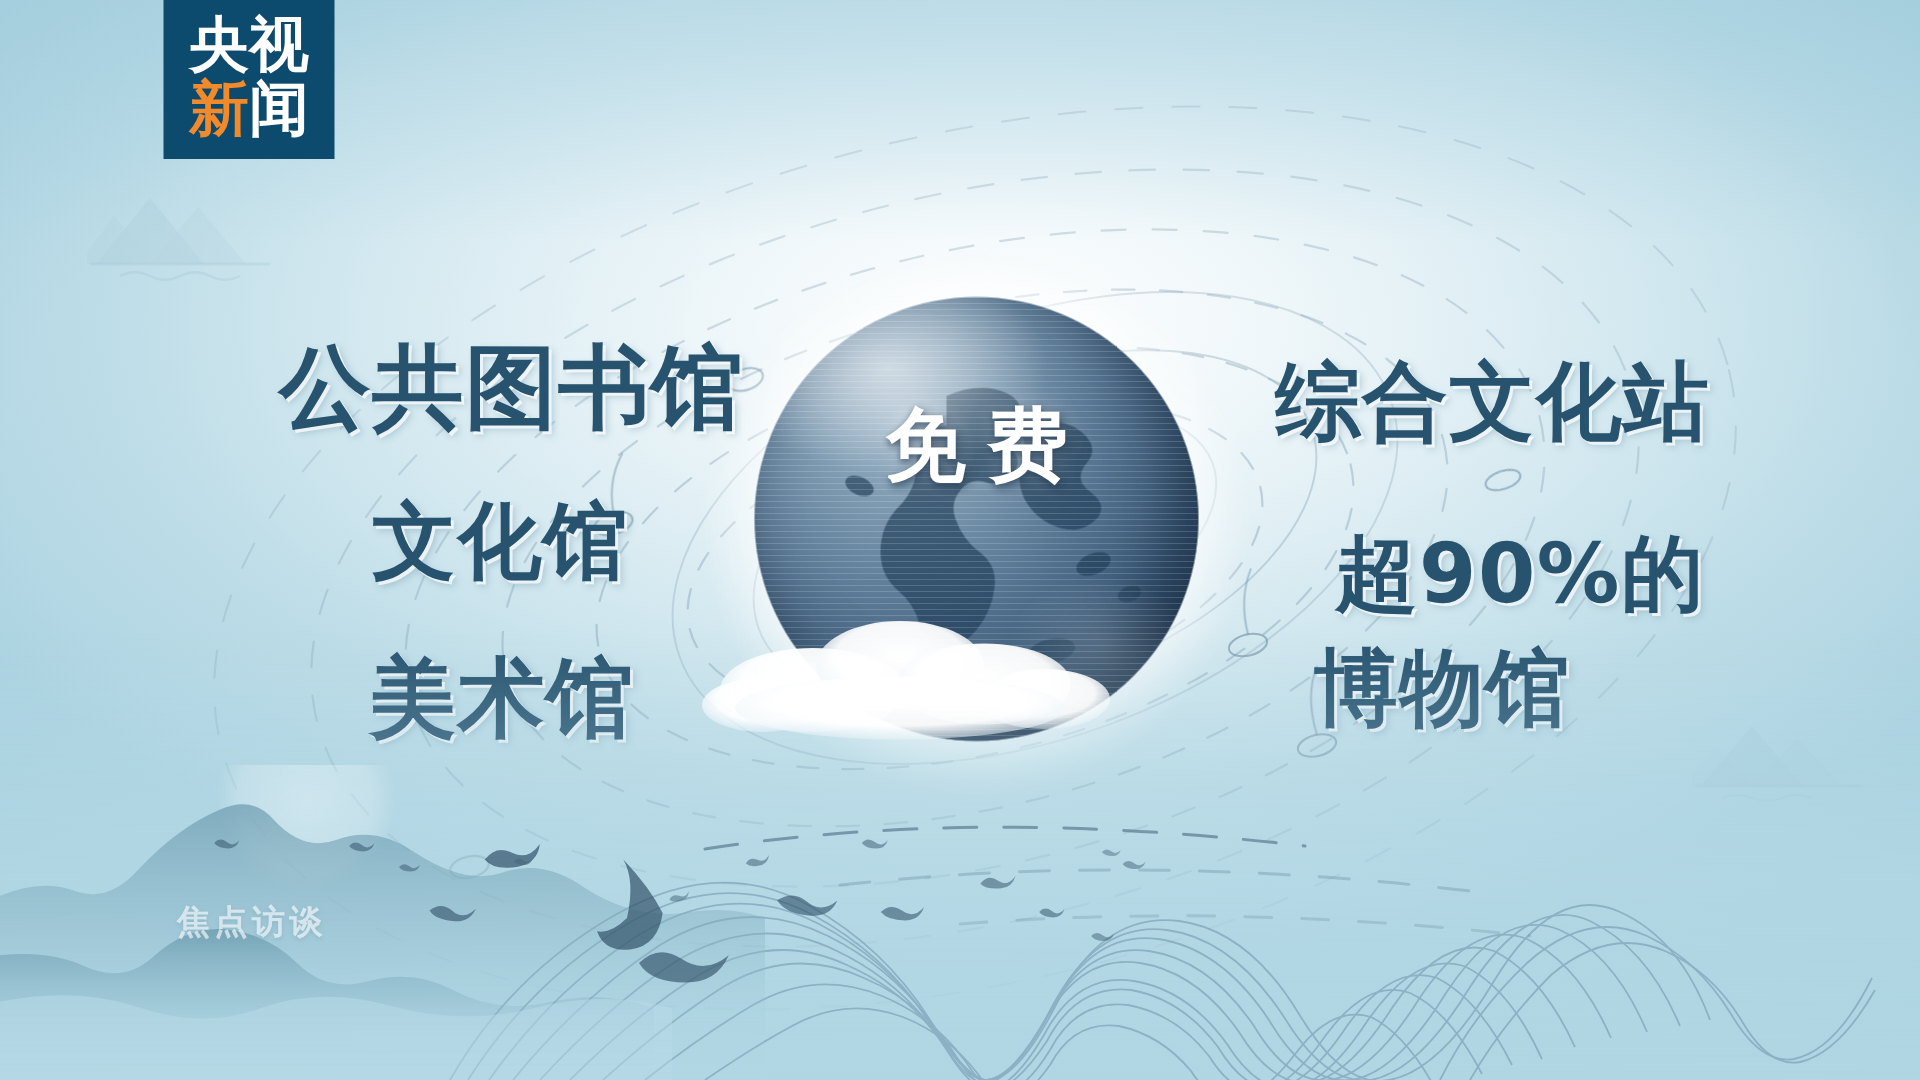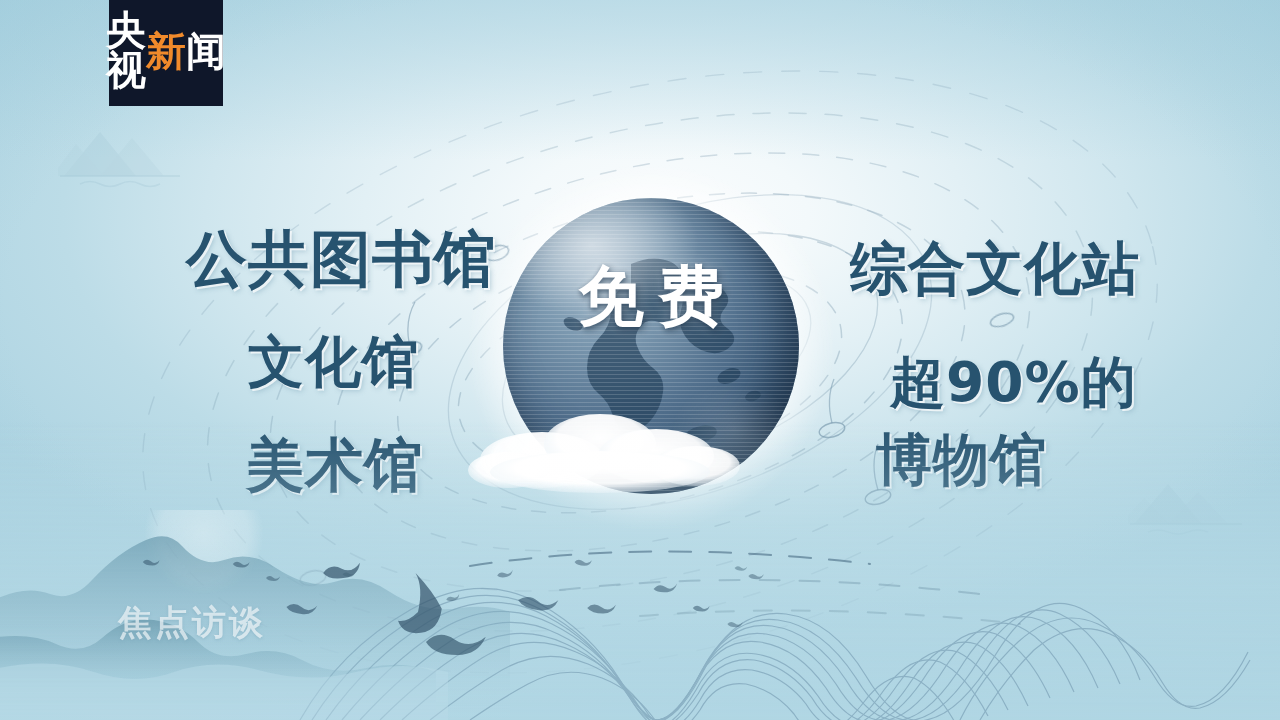--- a/index.html
+++ b/index.html
@@ -116,53 +116,53 @@
   #lbl-museum    { left:876px; top:432px; font-size:56px; }
 
   .center-text{
     position:absolute; left:503px; top:255px; width:296px;
     text-align:center; z-index:40;
     font-family:"DejaVu Sans","Liberation Sans",sans-serif;
   }
   .center-text div{
     color:#ffffff;
     font-weight:700;
-    font-size:66px;
+    font-size:54px;
     line-height:84px;
     letter-spacing:14px;
     text-indent:14px;
     text-shadow:
        0 2px 4px rgba(30,55,80,.55),
        0 0 14px rgba(255,255,255,.30),
        3px 3px 7px rgba(22,45,68,.5);
   }
 
   
   .logo{
     position:absolute; left:109px; top:0; width:114px; height:106px;
-    background:#0f172a;
+    background:#0c4a6e;
     z-index:60;
-    display:flex; flex-direction:row;
+    display:flex; flex-direction:column;
     align-items:center; justify-content:center;
     padding-bottom:4px;
   }
   .logo .row{
     display:flex; line-height:1;
     font-family:"DejaVu Sans","Liberation Sans",sans-serif;
     font-weight:700; font-size:40px; letter-spacing:0px;
   }
   .logo .row.r1{ color:#ffffff; margin-bottom:3px; }
   .logo .row.r2 .c1{ color:#f08a2b; }
   .logo .row.r2 .c2{ color:#ffffff; }
 
   
   .watermark{
     position:absolute; left:118px; top:600px;
     font-family:"DejaVu Sans","Liberation Sans",sans-serif;
-    font-weight:700; font-size:34px; letter-spacing:3px;
+    font-weight:700; font-size:22px; letter-spacing:3px;
     color:rgba(255,255,255,.62);
     text-shadow:0 1px 3px rgba(120,165,185,.45);
     z-index:55;
     white-space:nowrap;
   }
 </style>
 </head>
 <body>
 
 <div id="stage">

